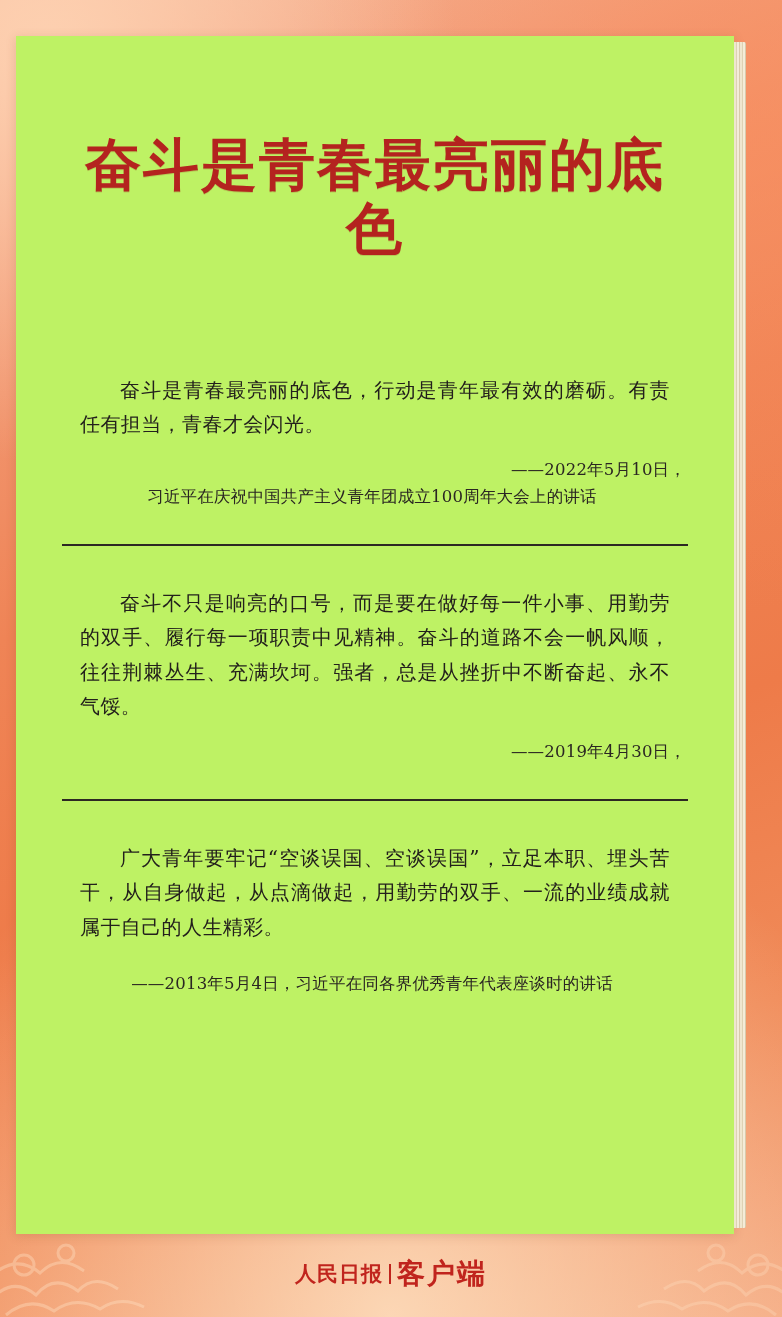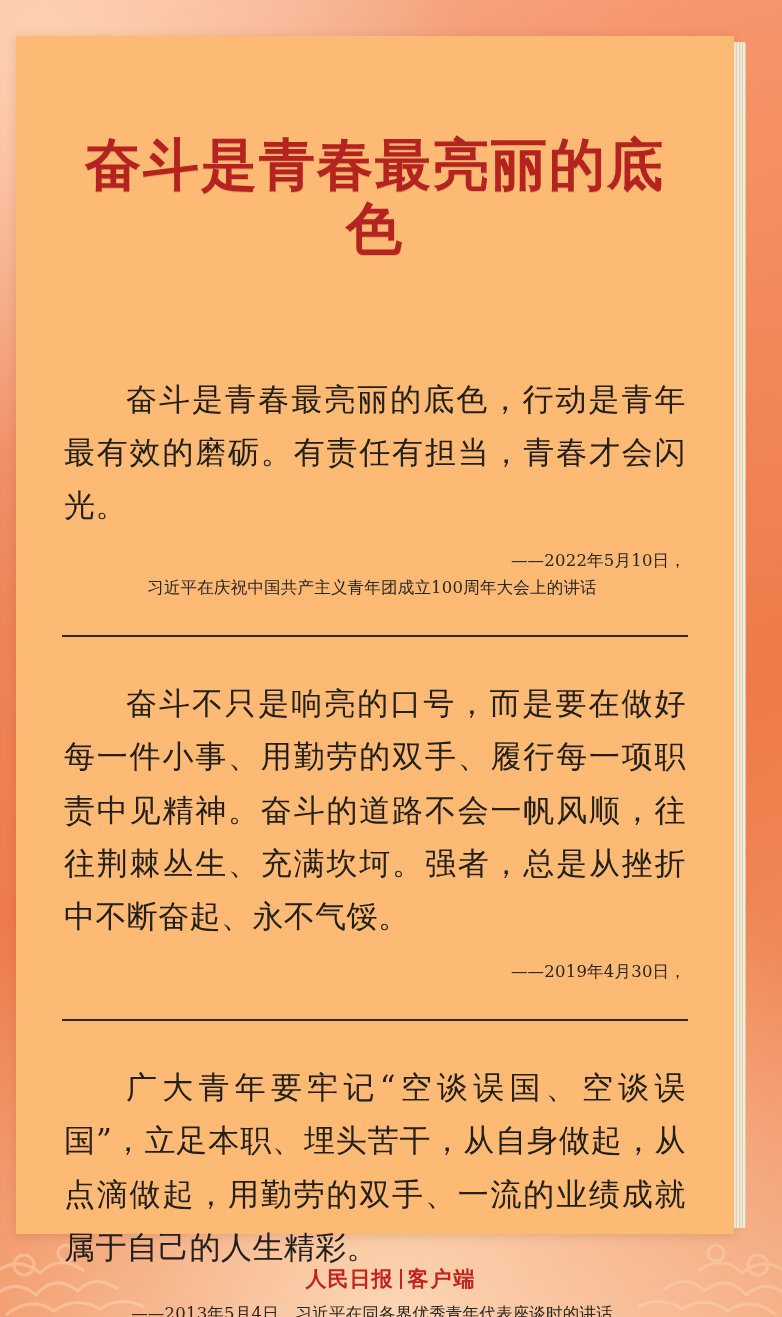--- a/index.html
+++ b/index.html
@@ -47,21 +47,21 @@
     pointer-events: none;
   }
 
   
   .paper {
     position: absolute;
     left: 16px;
     top: 36px;
     width: 718px;
     height: 1198px;
-    background: #fdba74;
+    background: #bef264;
     box-shadow: 0 2px 10px rgba(120, 60, 20, 0.18);
   }
   
   .paper::after {
     content: "";
     position: absolute;
     right: -12px;
     top: 6px;
     bottom: 6px;
     width: 12px;
@@ -98,27 +98,27 @@
   .quotes {
     margin-top: 112px;
   }
 
   .quote-block {
     margin-bottom: 4px;
   }
 
   .quote-text {
     font-family: "DejaVu Serif", "Liberation Serif", serif;
-    font-size: 31px;
+    font-size: 20px;
     line-height: 1.72;
     color: #23201c;
     text-align: justify;
     text-justify: inter-ideograph;
     text-indent: 2em;
-    margin: 0 6px;
+    margin: 0 22px;
     letter-spacing: 0.4px;
   }
 
   .attrib {
     margin: 14px 6px 0 0;
     font-family: "DejaVu Serif", "Liberation Serif", serif;
     font-size: 16.5px;
     line-height: 1.65;
     color: #2a2622;
     text-align: right;
@@ -163,21 +163,21 @@
   }
   .footer-sep {
     width: 2px;
     height: 20px;
     background: #c0241d;
     display: inline-block;
   }
   .footer-app {
     font-family: "DejaVu Serif", "Liberation Serif", serif;
     font-weight: 700;
-    font-size: 21px;
+    font-size: 28px;
     color: #c0241d;
     letter-spacing: 2px;
   }
 </style>
 </head>
 <body>
 
 <div class="bg-wash"></div>
 
 <svg class="cloud-deco" viewBox="0 0 260 120" xmlns="http://www.w3.org/2000/svg">

